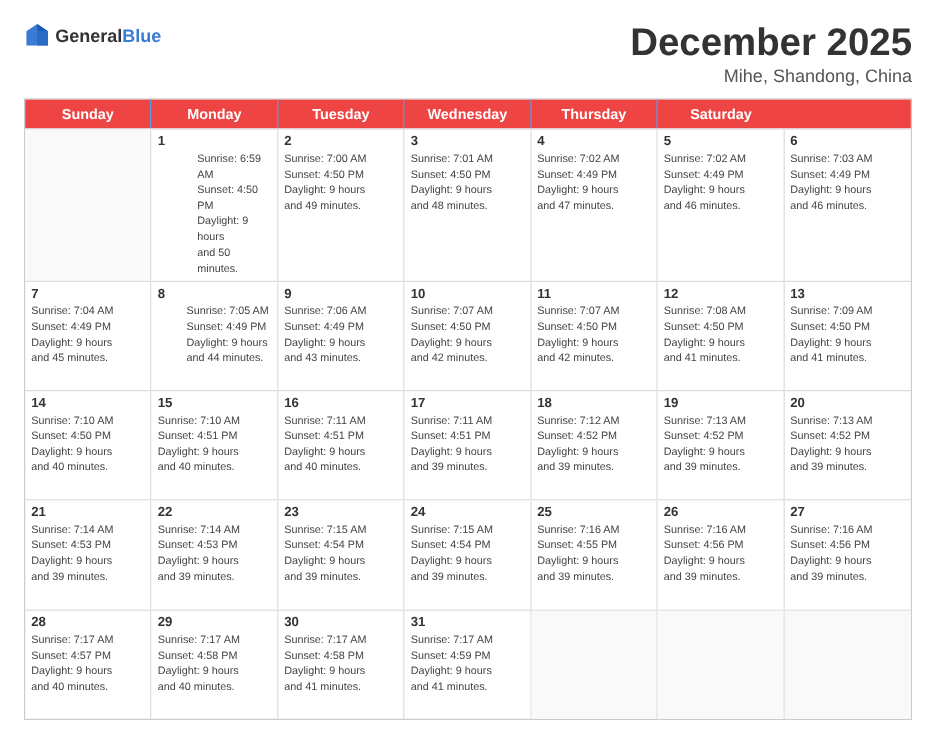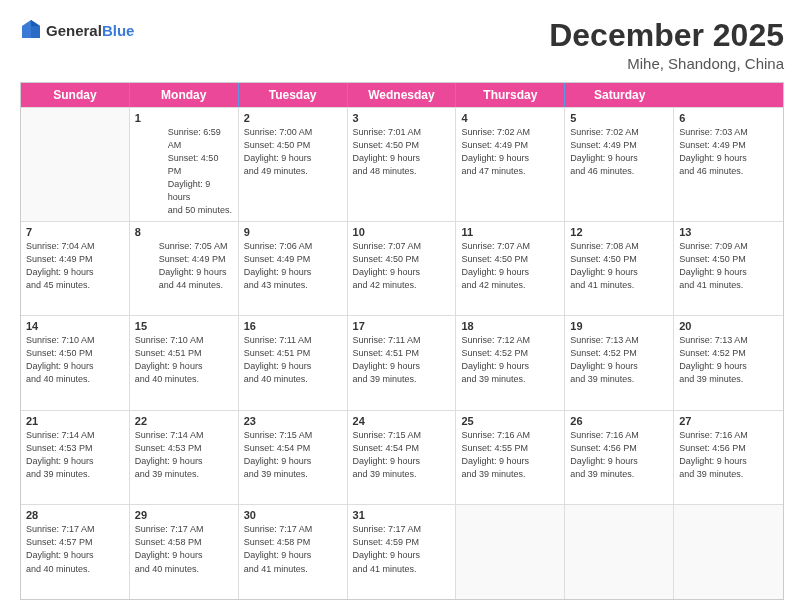--- a/index.html
+++ b/index.html
@@ -6,21 +6,21 @@
     body {
       font-family: Arial, sans-serif;
       background: #fff;
       width: 792px;
       height: 612px;
       overflow: hidden;
     }
     .page {
       width: 792px;
       height: 612px;
-      padding: 18px 8px 12px 20px;
+      padding: 18px 32px 12px 20px;
       display: flex;
       flex-direction: column;
     }
     .header {
       display: flex;
       justify-content: space-between;
       align-items: flex-start;
       margin-bottom: 10px;
     }
     .logo {
@@ -61,21 +61,21 @@
     }
     .calendar {
       flex: 1;
       display: flex;
       flex-direction: column;
       border: 1px solid #ccc;
     }
     .cal-header-row {
       display: grid;
       grid-template-columns: repeat(7, 1fr);
-      background: #ec4899;
+      background: #ef4444;
     }
     .cal-header-cell {
       color: #fff;
       font-size: 12px;
       font-weight: bold;
       text-align: center;
       padding: 5px 2px;
       border-right: 1px solid #5a9ae5;
     }
     .cal-header-cell:last-child { border-right: none; }

